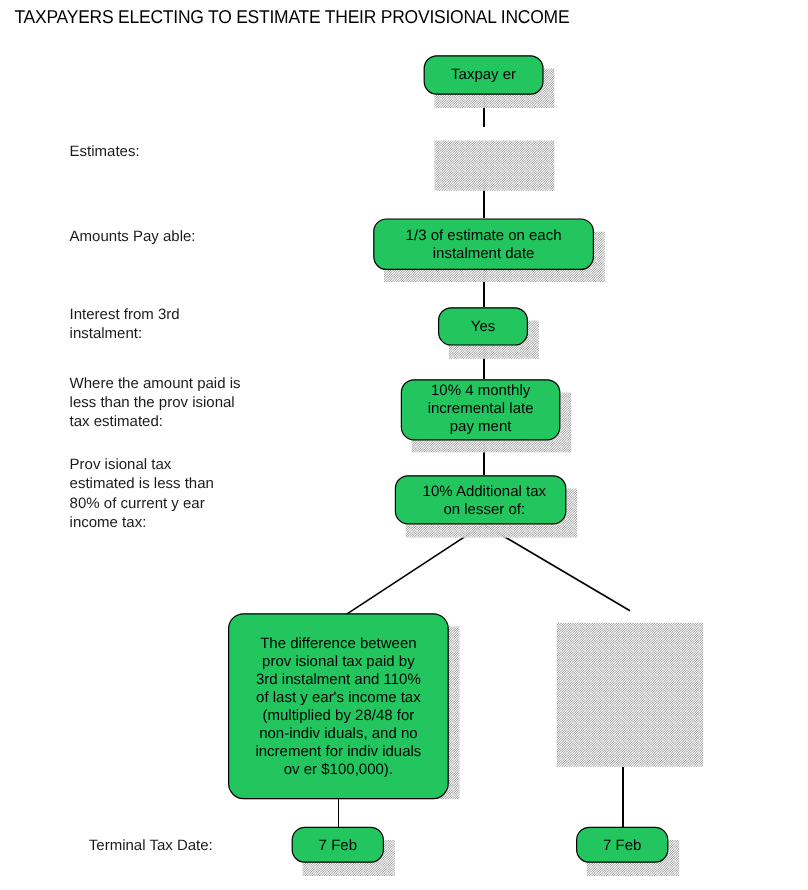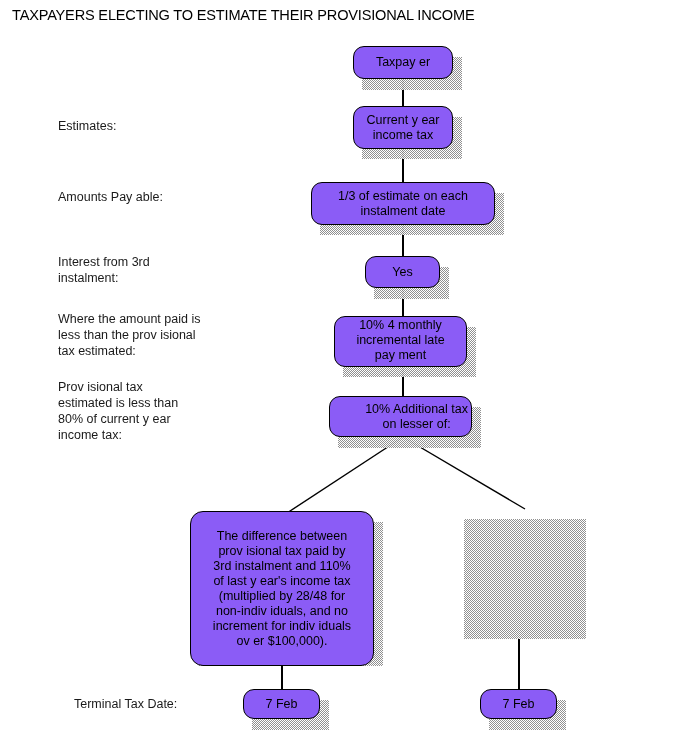--- a/index.html
+++ b/index.html
@@ -41,29 +41,29 @@
     width:673px;height:742px;
     pointer-events:none;
   }
 
   
   .node{
     position:absolute;
     box-sizing:border-box;
     border:1.4px solid #000;
     border-radius:11px;
-    background:#8b5cf6;
+    background:#22c55e;
     display:flex;
     align-items:center;
     justify-content:center;
     text-align:center;
     font-size:12.5px;
     line-height:15px;
     z-index:3;
-    padding:0 3px;
+    padding:0 16px;
   }
   .node .txt{display:block;white-space:pre-line;}
 
   
   .shadow{
     position:absolute;
     z-index:1;
     background-color:#ffffff;
     background-image:
       linear-gradient(45deg,#8b8b8b 25%,transparent 25%,transparent 75%,#8b8b8b 75%),
@@ -127,24 +127,20 @@
   <div class="shadow" style="left:338px;top:407px;width:143px;height:41px;"></div>
   <div class="shadow" style="left:199px;top:522px;width:184px;height:144px;"></div>
   <div class="shadow" style="left:464px;top:519px;width:122px;height:120px;"></div>
   <div class="shadow" style="left:252px;top:700px;width:77px;height:30px;"></div>
   <div class="shadow" style="left:489px;top:700px;width:77px;height:30px;"></div>
 
   <div class="node" style="left:353px;top:46px;width:100px;height:33px;">
     <span class="txt">Taxpay er</span>
   </div>
 
-  <div class="node" style="left:353px;top:106px;width:100px;height:43px;">
-    <span class="txt">Current y ear
-income tax</span>
-  </div>
 
   <div class="node" style="left:311px;top:182px;width:184px;height:43px;">
     <span class="txt">1/3 of estimate on each
 instalment date</span>
   </div>
 
   <div class="node" style="left:365px;top:256px;width:75px;height:32px;">
     <span class="txt">Yes</span>
   </div>
 

